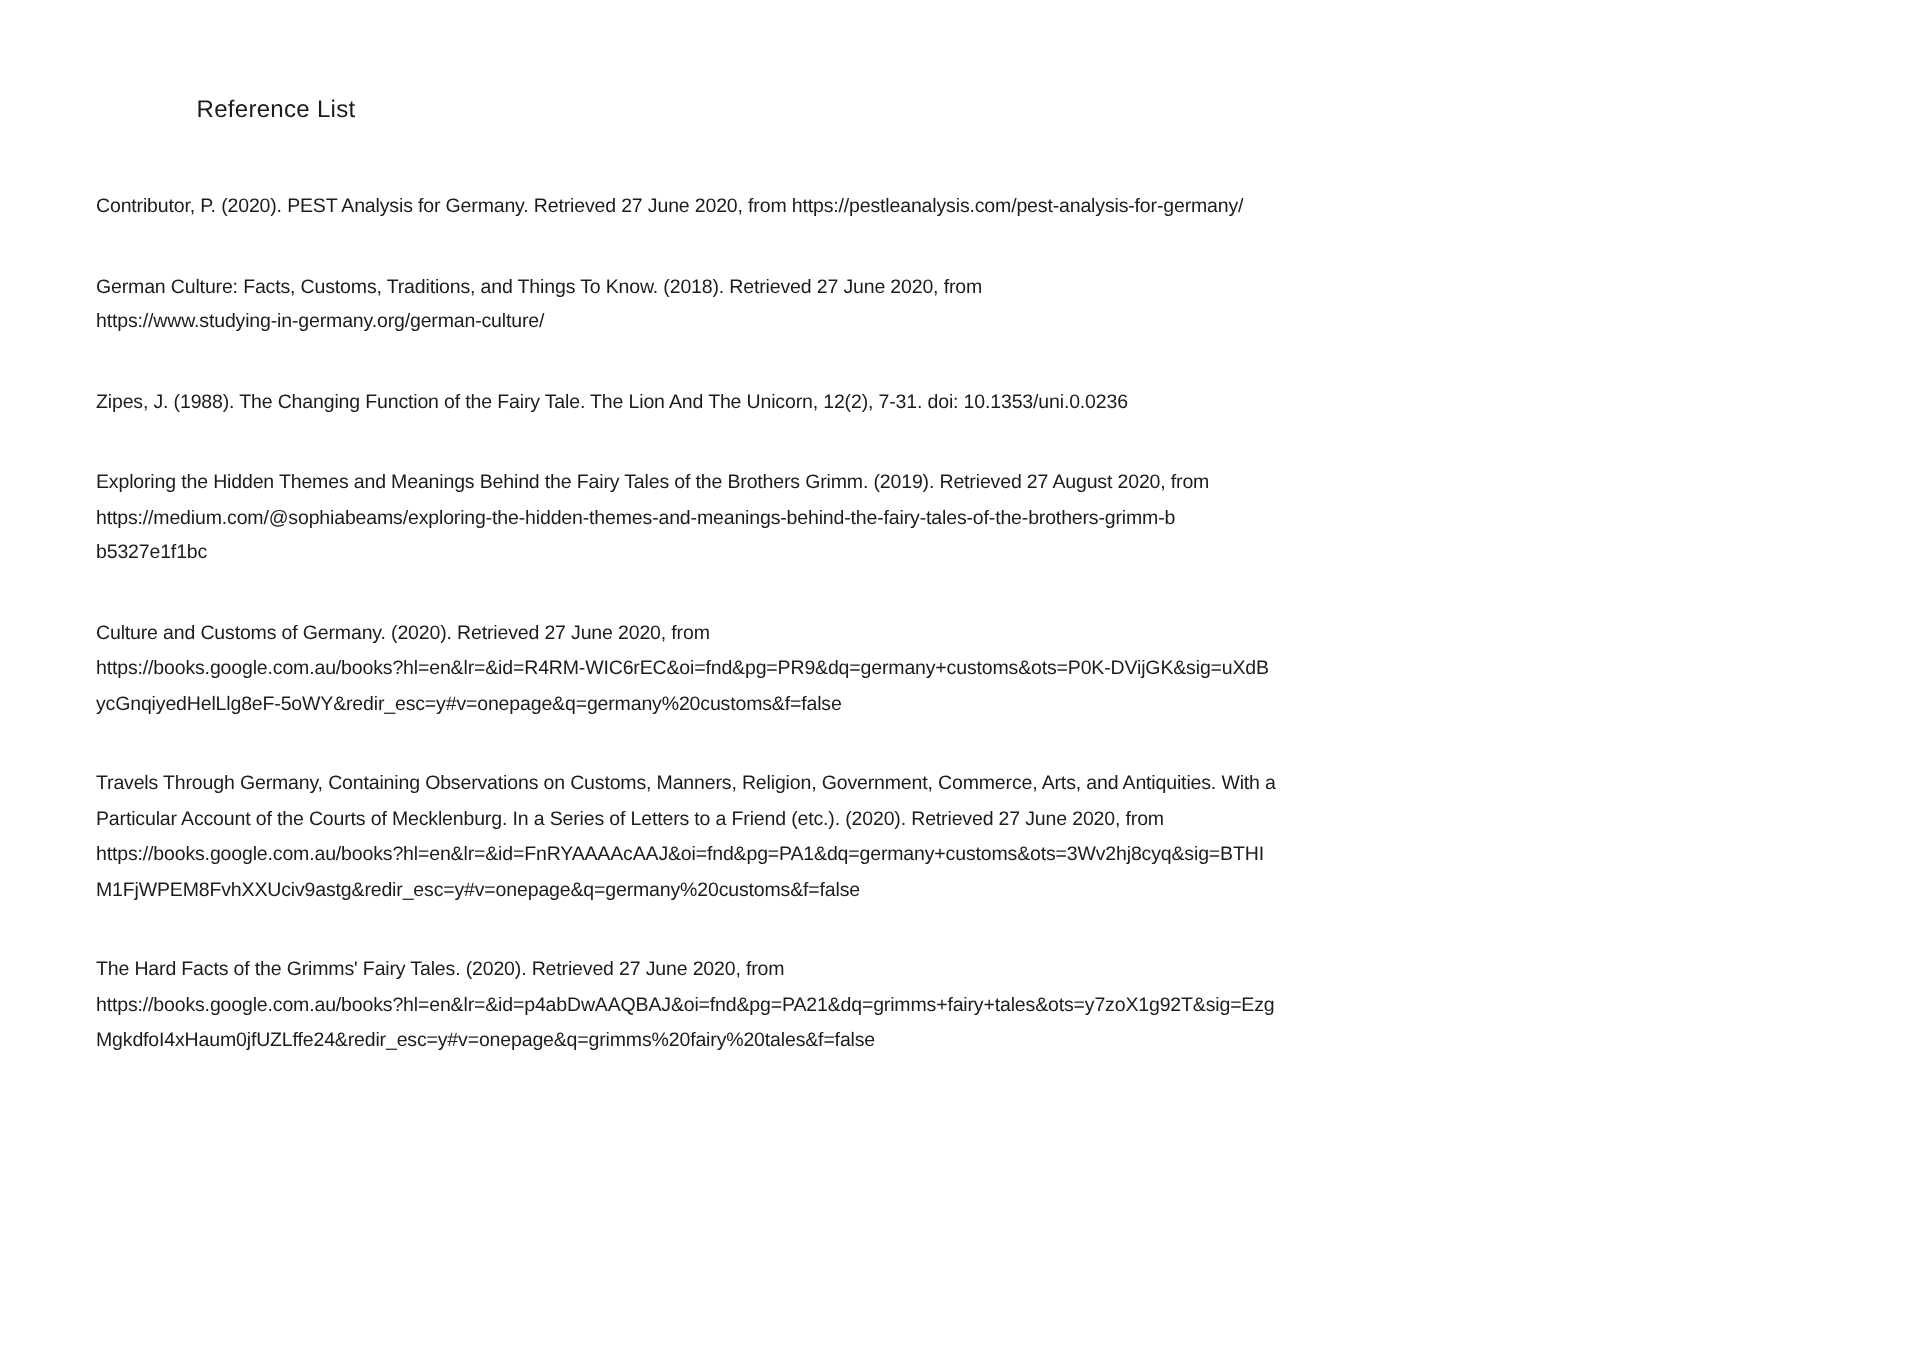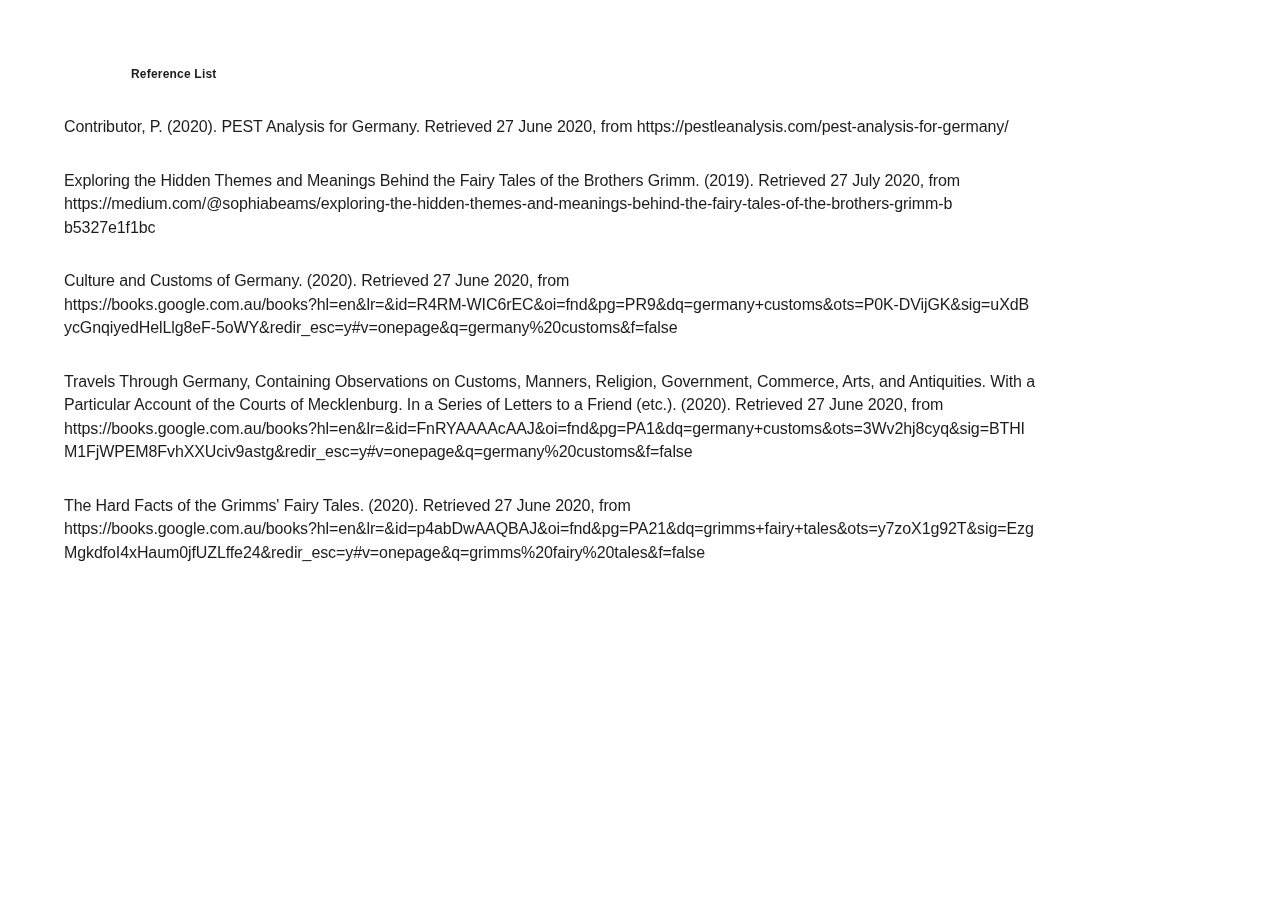--- a/index.html
+++ b/index.html
@@ -14,48 +14,51 @@
     font-family: "Liberation Sans", sans-serif;
     color: #1c1c1c;
   }
   .page {
     box-sizing: border-box;
     width: 1280px;
     height: 905px;
     padding: 62px 64px 0 64px;
   }
   .doc-title {
-    font-size: 12px;
-    font-weight: 700;
+    font-size: 16px;
+    font-weight: 400;
     line-height: 24px;
     padding-left: 67px;
-    margin: 0 0 29px 0;
+    margin: 0 0 39px 0;
     letter-spacing: 0.2px;
   }
   .ref {
-    font-size: 16px;
+    font-size: 13px;
     font-weight: 400;
     line-height: 23.5px;
     margin: 0 0 30px 0;
     white-space: pre-line;          
     overflow-wrap: anywhere;        
     letter-spacing: -0.1px;
     max-width: 1155px;
   }
 </style>
 </head>
 <body>
 
 <div class="page">
   <h1 class="doc-title">Reference List</h1>
 
   <div id="reference-list">
 
   <p class="ref">Contributor, P. (2020). PEST Analysis for Germany. Retrieved 27 June 2020, from https://pestleanalysis.com/pest-analysis-for-germany/</p>
-      <p class="ref">Exploring the Hidden Themes and Meanings Behind the Fairy Tales of the Brothers Grimm. (2019). Retrieved 27 July 2020, from
+      <p class="ref">German Culture: Facts, Customs, Traditions, and Things To Know. (2018). Retrieved 27 June 2020, from
+https://www.studying-in-germany.org/german-culture/</p>
+      <p class="ref">Zipes, J. (1988). The Changing Function of the Fairy Tale. The Lion And The Unicorn, 12(2), 7-31. doi: 10.1353/uni.0.0236</p>
+      <p class="ref">Exploring the Hidden Themes and Meanings Behind the Fairy Tales of the Brothers Grimm. (2019). Retrieved 27 August 2020, from
 https://medium.com/@sophiabeams/exploring-the-hidden-themes-and-meanings-behind-the-fairy-tales-of-the-brothers-grimm-b
 b5327e1f1bc</p>
       <p class="ref">Culture and Customs of Germany. (2020). Retrieved 27 June 2020, from
 https://books.google.com.au/books?hl=en&amp;lr=&amp;id=R4RM-WIC6rEC&amp;oi=fnd&amp;pg=PR9&amp;dq=germany+customs&amp;ots=P0K-DVijGK&amp;sig=uXdB
 ycGnqiyedHelLlg8eF-5oWY&amp;redir_esc=y#v=onepage&amp;q=germany%20customs&amp;f=false</p>
       <p class="ref">Travels Through Germany, Containing Observations on Customs, Manners, Religion, Government, Commerce, Arts, and Antiquities. With a
 Particular Account of the Courts of Mecklenburg. In a Series of Letters to a Friend (etc.). (2020). Retrieved 27 June 2020, from
 https://books.google.com.au/books?hl=en&amp;lr=&amp;id=FnRYAAAAcAAJ&amp;oi=fnd&amp;pg=PA1&amp;dq=germany+customs&amp;ots=3Wv2hj8cyq&amp;sig=BTHI
 M1FjWPEM8FvhXXUciv9astg&amp;redir_esc=y#v=onepage&amp;q=germany%20customs&amp;f=false</p>
       <p class="ref">The Hard Facts of the Grimms' Fairy Tales. (2020). Retrieved 27 June 2020, from

